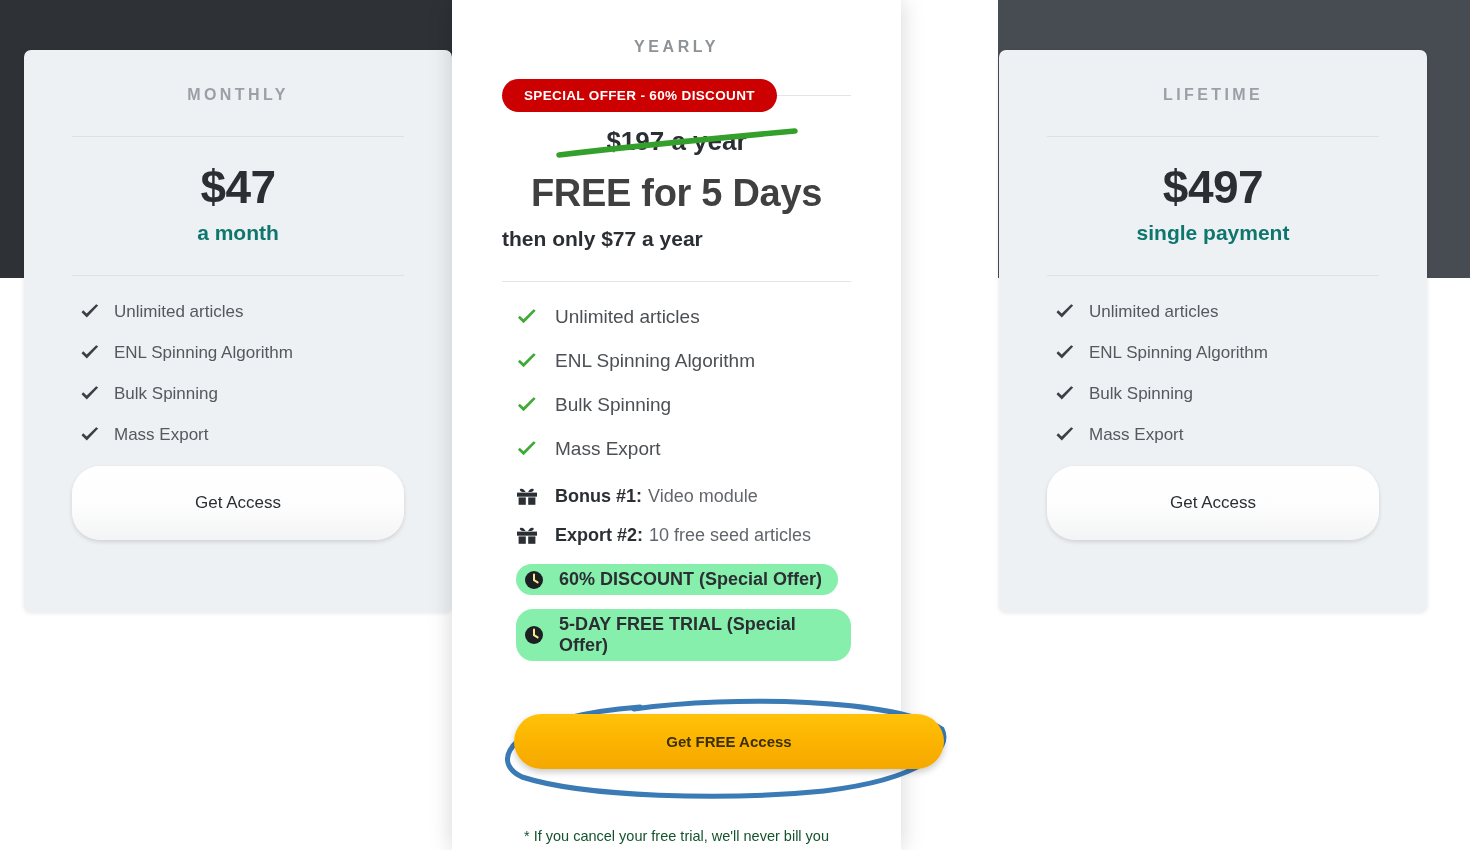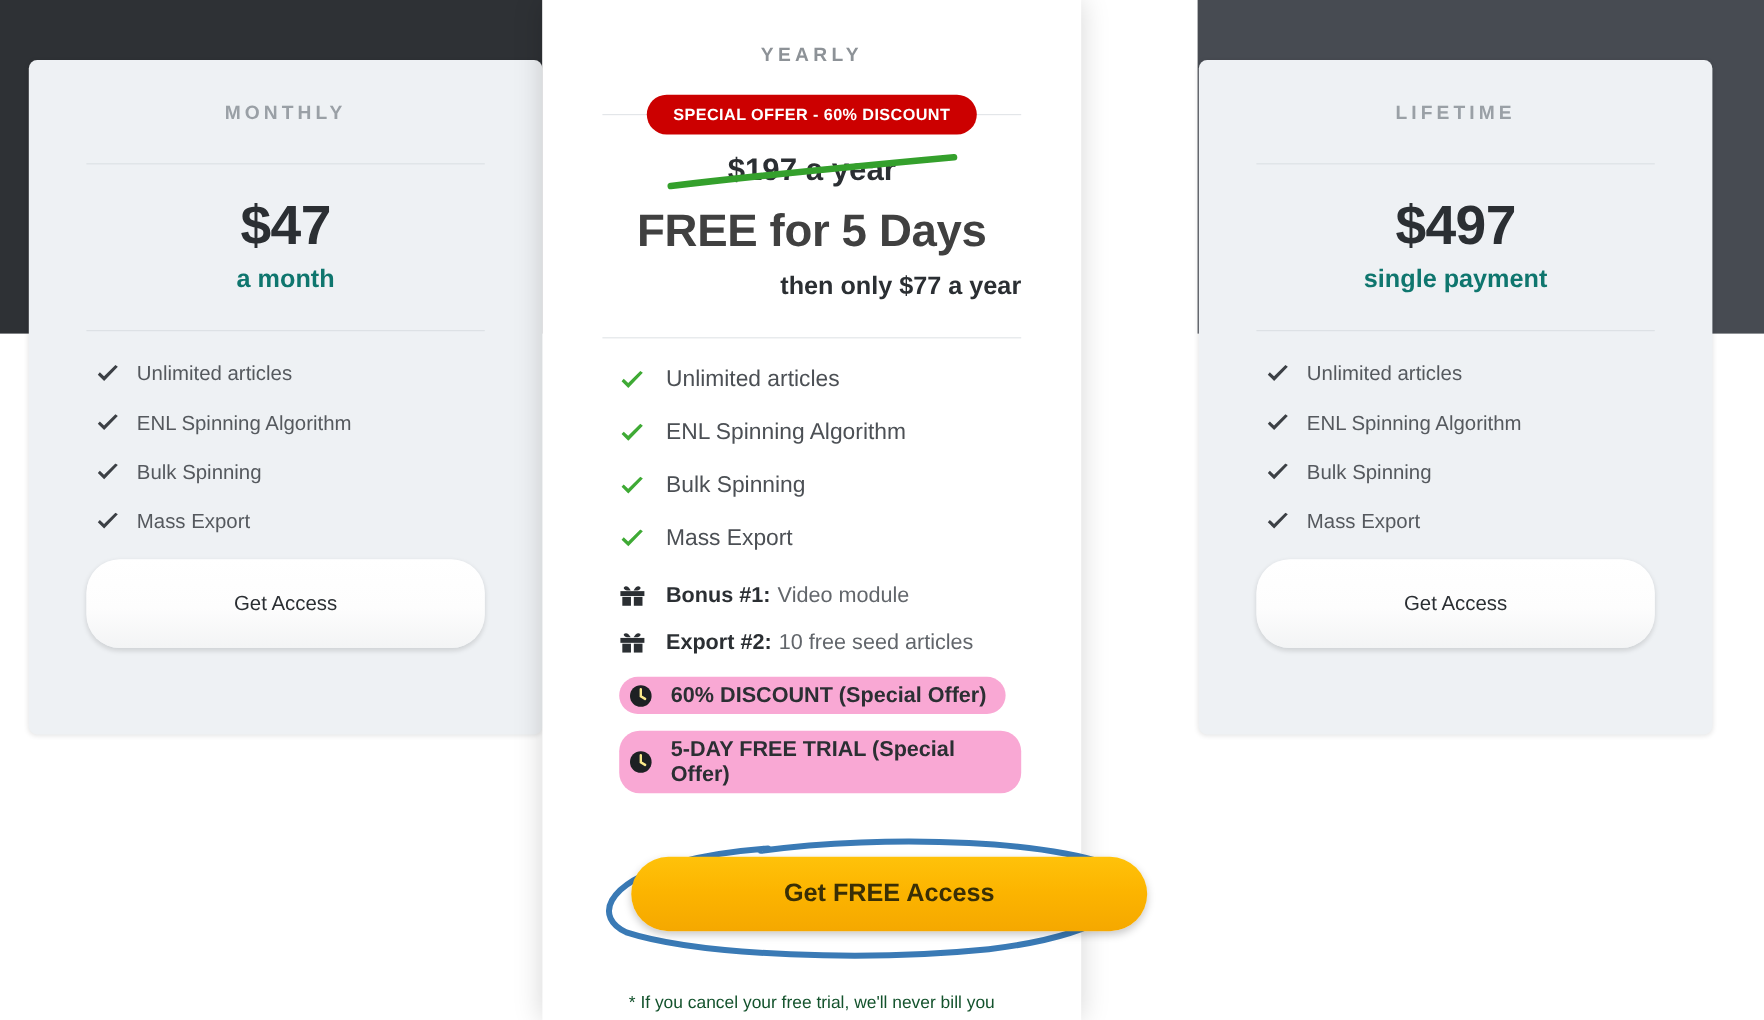--- a/index.html
+++ b/index.html
@@ -136,21 +136,21 @@
     font-weight: 600;
     padding-top: 38px;
   }
 
   .badge-row {
     position: relative;
     margin-top: 22px;
     height: 34px;
     display: flex;
     align-items: center;
-    justify-content: center;
+    justify-content: flex-start;
   }
   .badge-row::before {
     content: "";
     position: absolute;
     left: 0; right: 0; top: 50%;
     height: 1px;
     background: #e3e6e9;
   }
   .offer-badge {
     position: relative;
@@ -191,21 +191,21 @@
 
   .free-headline {
     text-align: center;
     font-size: 38px;
     font-weight: 700;
     color: #404040;
     margin-top: 10px;
     letter-spacing: -0.3px;
   }
   .then-only {
-    text-align: right;
+    text-align: left;
     font-size: 21px;
     font-weight: 700;
     color: #2b2f33;
     margin-top: 12px;
   }
 
   .center-rule {
     height: 1px;
     background: #e3e6e9;
     margin-top: 30px;
@@ -245,21 +245,21 @@
   .bonus-label {
     font-weight: 700;
     color: #2b2f33;
     margin-right: 6px;
   }
 
   .hl-list { list-style: none; padding: 0 0 0 14px; }
   .hl-list li {
     display: inline-flex;
     align-items: center;
-    background: #f9a8d4;
+    background: #86efac;
     border-radius: 17px;
     padding: 5px 16px 5px 8px;
     margin-bottom: 14px;
     font-size: 18px;
     font-weight: 700;
     color: #2b2f33;
   }
   .hl-list li .clock {
     width: 24px;
     flex: 0 0 24px;
@@ -277,30 +277,30 @@
   .circle-svg {
     position: absolute;
     left: -8px; top: 0;
     width: 460px;
     height: 110px;
     z-index: 1;
     pointer-events: none;
   }
   .btn-cta {
     position: absolute;
-    left: 24px;
+    left: 12px;
     top: 21px;
     width: 430px;
     padding: 19px 0;
     border: none;
     border-radius: 32px;
     background: linear-gradient(180deg, #ffc20a 0%, #fcb400 48%, #f5a800 100%);
     box-shadow: 0 3px 7px rgba(0,0,0,0.22);
     font-family: "Liberation Sans", sans-serif;
-    font-size: 21px;
+    font-size: 15px;
     font-weight: 700;
     color: #3a2f05;
     cursor: pointer;
     z-index: 3;
   }
 
   .footnote {
     text-align: center;
     font-size: 14.5px;
     color: #14532d;

